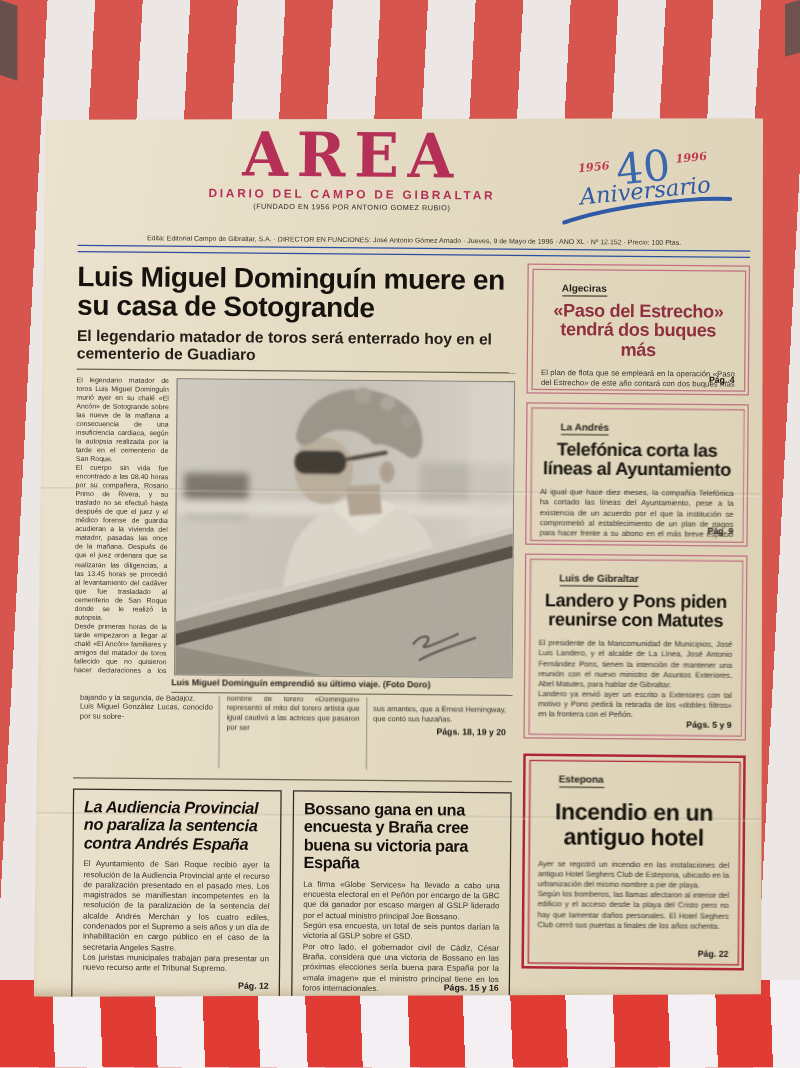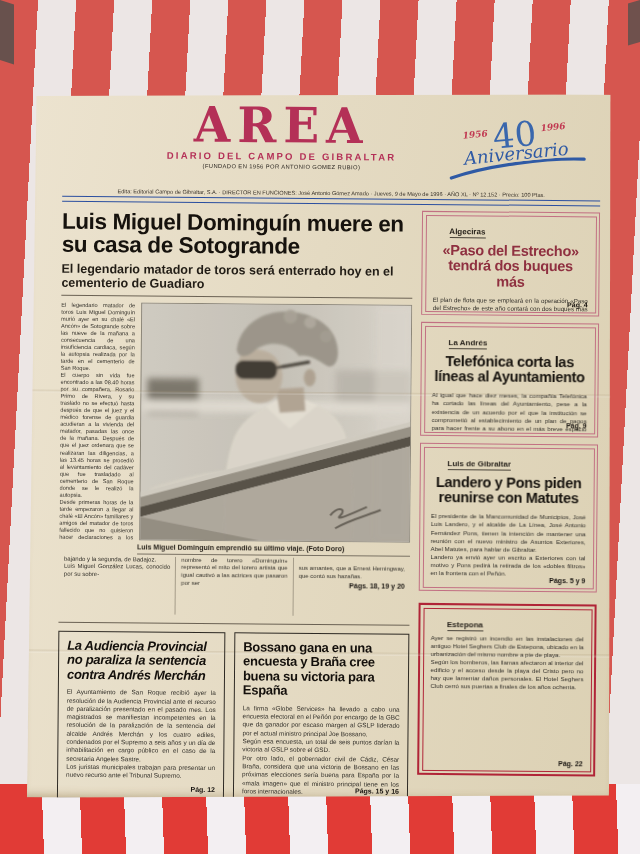--- a/index.html
+++ b/index.html
@@ -184,21 +184,21 @@
 Luis Miguel González Lucas, conocido por su sobre-</div>
           <div class="cont-col">nombre de torero «Dominguín» representó el mito del torero artista que igual cautivó a las actrices que pasaron por ser</div>
           <div class="cont-col">
             <span>sus amantes, que a Ernest Hemingway, que contó sus hazañas.</span>
             <div class="pages">Págs. 18, 19 y 20</div>
           </div>
         </div>
 
         <div class="bottom-row">
           <div class="story-box sb-left">
-            <h3 class="sb-headline italic">La Audiencia Provincial no paraliza la sentencia contra Andrés Merchán</h3>
+            <h3 class="sb-headline italic">La Audiencia Provincial no paraliza la sentencia contra Andrés España</h3>
             <div class="sb-body">El Ayuntamiento de San Roque recibió ayer la resolución de la Audiencia Provincial ante el recurso de paralización presentado en el pasado mes. Los magistrados se manifiestan incompetentes en la resolución de la paralización de la sentencia del alcalde Andrés Merchán y los cuatro ediles, condenados por el Supremo a seis años y un día de inhabilitación en cargo público en el caso de la secretaria Angeles Sastre.
 Los juristas municipales trabajan para presentar un nuevo recurso ante el Tribunal Supremo.</div>
             <div class="pages">Pág. 12</div>
           </div>
           <div class="story-box sb-right">
             <h3 class="sb-headline">Bossano gana en una encuesta y Braña cree buena su victoria para España</h3>
             <div class="sb-body">La firma «Globe Services» ha llevado a cabo una encuesta electoral en el Peñón por encargo de la GBC que da ganador por escaso margen al GSLP liderado por el actual ministro principal Joe Bossano.
 Según esa encuesta, un total de seis puntos darían la victoria al GSLP sobre el GSD.
 Por otro lado, el gobernador civil de Cádiz, César Braña, considera que una victoria de Bossano en las próximas elecciones sería buena para España por la «mala imagen» que el ministro principal tiene en los foros internacionales.</div>
             <div class="pages">Págs. 15 y 16</div>
@@ -230,20 +230,21 @@
             <span class="kicker">Luis de Gibraltar</span>
             <div class="rail-headline">Landero y Pons piden reunirse con Matutes</div>
             <div class="rail-body">El presidente de la Mancomunidad de Municipios, José Luis Landero, y el alcalde de La Línea, José Antonio Fernández Pons, tienen la intención de mantener una reunión con el nuevo ministro de Asuntos Exteriores, Abel Matutes, para hablar de Gibraltar.
 Landero ya envió ayer un escrito a Exteriores con tal motivo y Pons pedirá la retirada de los «dobles filtros» en la frontera con el Peñón.</div>
             <div class="pages">Págs. 5 y 9</div>
           </div>
         </div>
         <div class="railbox estepona" style="height:172px">
           <div class="railbox-inner">
             <span class="kicker">Estepona</span>
+            <div class="rail-headline big">Incendio en un antiguo hotel</div>
             <div class="rail-body">Ayer se registró un incendio en las instalaciones del antiguo Hotel Seghers Club de Estepona, ubicado en la urbanización del mismo nombre a pie de playa.
 Según los bomberos, las llamas afectaron al interior del edificio y el acceso desde la playa del Cristo pero no hay que lamentar daños personales. El Hotel Seghers Club cerró sus puertas a finales de los años ochenta.</div>
             <div class="pages">Pág. 22</div>
           </div>
         </div>
       </div>
     </div>
   </div>
 </div>
 

